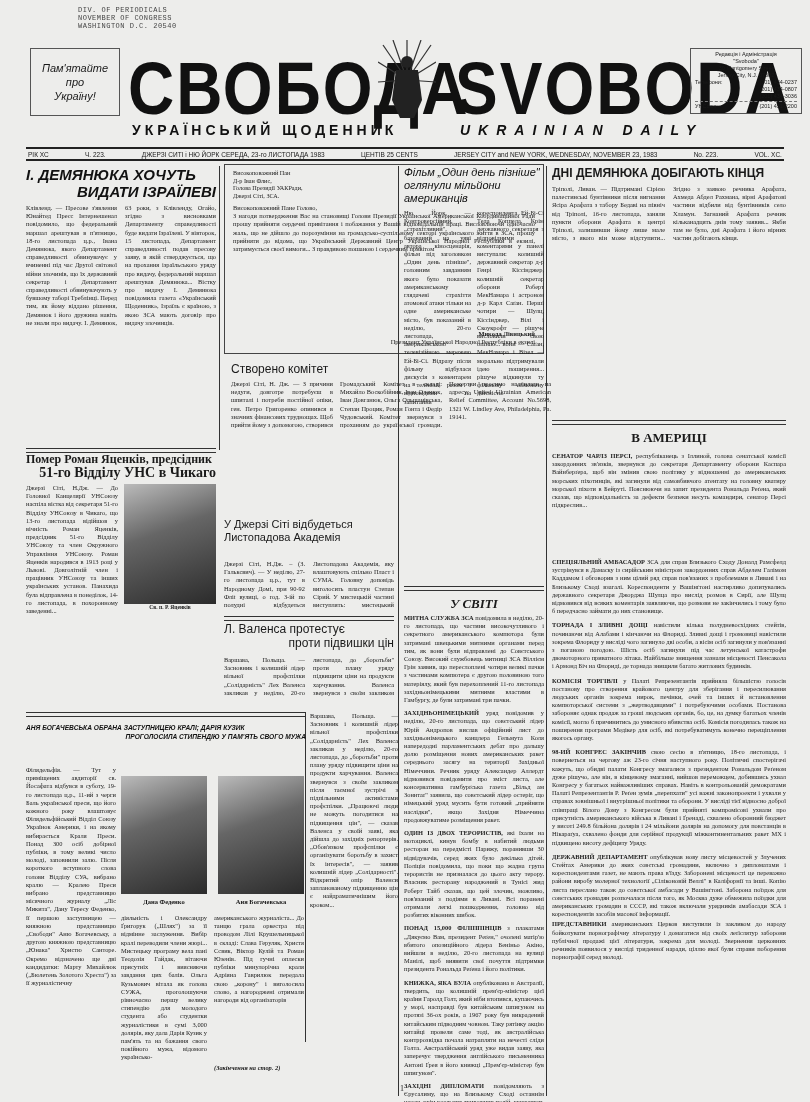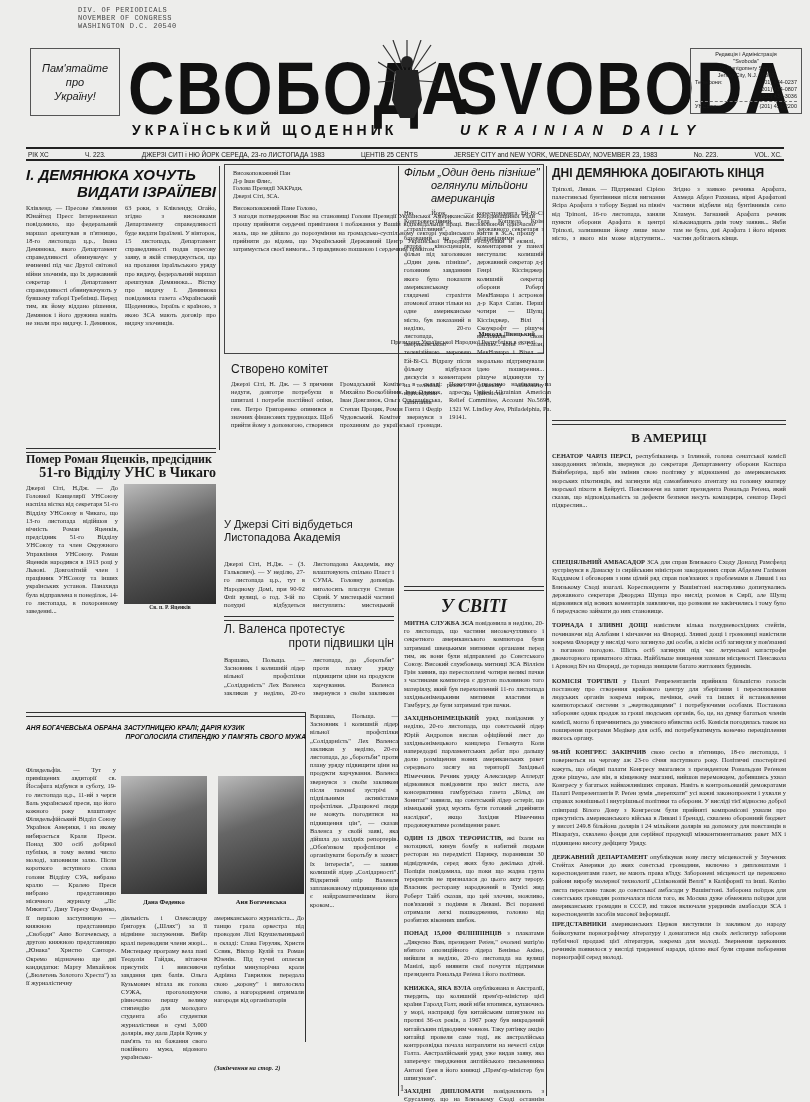--- a/index.html
+++ b/index.html
@@ -147,21 +147,21 @@
   <div style="font-family:'Liberation Sans',sans-serif;font-size:12px;line-height:14px;">Л. Валенса протестує</div>
   <div style="font-family:'Liberation Sans',sans-serif;font-size:12px;line-height:14px;text-align:right;">проти підвишки цін</div>
 </div>
 <div class="abs body col2" style="left:224px;top:656px;width:170px;height:48px;overflow:hidden;">Варшава, Польща. — Засновник і колишній лідер вільної профспілки „Солідарність" Лех Валенса закликав у неділю, 20-го листопада, до „боротьби" проти плану уряду підвищити ціни на продукти харчування. Валенса звернувся з своїм закликом після таємної зустрічі з підпільними активістами профспілки. „Працюючі люди не можуть погодитися на підвищення цін", — сказав Валенса у своїй заяві, яка дійшла до західніх репортерів. „Обов'язком профспілки є організувати боротьбу в захист їх інтересів", — заявив колишній лідер „Солідарності". Відкритий опір Валенси запланованому підвищенню цін є найдраматичнішим його кроком...</div>
 <div class="abs body" style="left:310px;top:712px;width:88px;height:380px;overflow:hidden;">Варшава, Польща. — Засновник і колишній лідер вільної профспілки „Солідарність" Лех Валенса закликав у неділю, 20-го листопада, до „боротьби" проти плану уряду підвищити ціни на продукти харчування. Валенса звернувся з своїм закликом після таємної зустрічі з підпільними активістами профспілки. „Працюючі люди не можуть погодитися на підвищення цін", — сказав Валенса у своїй заяві, яка дійшла до західніх репортерів. „Обов'язком профспілки є організувати боротьбу в захист їх інтересів", — заявив колишній лідер „Солідарності". Відкритий опір Валенси запланованому підвищенню цін є найдраматичнішим його кроком...</div>
 <div class="abs vr" style="left:305px;top:712px;height:330px;"></div>
 
 <div class="abs vr" style="left:398px;top:166px;height:930px;"></div>
 <div class="abs" style="left:404px;top:166px;width:140px;">
   <div class="hd" style="font-size:11px;line-height:13px;font-weight:normal;">Фільм „Один день пізніше"</div>
-  <div class="hd" style="font-size:11px;line-height:13px;font-weight:normal;margin-left:27px;">оглянули мільйони американців</div>
+  <div class="hd" style="font-size:11px;line-height:13px;font-weight:normal;">оглянули мільйони американців</div>
   <div class="body col2" style="height:384px;overflow:hidden;margin-top:4px;column-gap:6px;">Ню Йорк. — Контроверсійний, „страхітливий", базований на уяві автора кіносценарія, фільм під заголовком „Один день пізніше", головним завданням якого було показати американському глядачеві страхіття атомової атаки тільки на одне американське місто, був показаний в неділю, 20-го листопада, американською телевізійною мережею Ей-Бі-Сі. Відразу після фільму відбулася дискусія з коментарем на телевізії, разом з відповідями на запитання кореспондента Ей-Бі-Сі Теда Коппела. Крім державного секретаря з відповідними коментарями у панелі виступали: колишній державний секретар д-р Генрі Кіссінджер, колишній секретар оборони Роберт МекНамара і астроном д-р Карл Саґан. Перші чотири — Шулц, Кіссінджер, Вілі і Скоукрофт — рішуче висловили свою опінію... вони — Саґан, МекНамара і Візел — морально підтримували ідею поширення... рішуче відкинули ту фільмову обмежену дійсність.</div>
 </div>
 <div class="abs vr" style="left:546px;top:166px;height:930px;"></div>
 
 <div class="abs" style="left:552px;top:166px;width:234px;">
   <div style="font-family:'Liberation Sans',sans-serif;font-weight:bold;font-size:12px;line-height:15px;">ДНІ ДЕМЯНЮКА ДОБІГАЮТЬ КІНЦЯ</div>
   <div class="body col2" style="height:240px;overflow:hidden;margin-top:4px;">Тріполі, Ливан. — Підтримані Сірією палестинські бунтівники після вигнання Ясіра Арафата з табору Бедаві на північ від Тріполі, 16-го листопада, заняли пункти оборони Арафата в центрі Тріполі, залишивши йому лише мале місто, з якого він може відступити... Згідно з заявою речника Арафата, Ахмеда Абдел Рахмана, вірні Арафатові частини відбили від бунтівників село Хламун. Загнаний Арафата речник кільканадцять днів тому заявив... Якби там не було, дні Арафата і його вірних частин добігають кінця.</div>
 </div>
 <div class="abs hr2" style="left:552px;top:420px;width:234px;"></div>
 
@@ -171,21 +171,21 @@
   <div class="body" style="margin-bottom:6px;"><b class="lead">СПЕЦІЯЛЬНИЙ АМБАСАДОР</b> <span>ЗСА для справ Близького Сходу Доналд Рамсфелд зустрінувся в Дамаску із сирійським міністром закордонних справ Абделем Галімом Каддамом і обговорив з ним цілий ряд справ пов'язаних з проблемами в Ливані і на Близькому Сході взагалі. Кореспонденти у Вашінґтоні настирливо допитувались державного секретаря Джорджа Шулца про вислід розмов в Сирії, але Шулц відмовився від всяких коментарів заявляючи, що розмови не закінчились і тому було б передчасно займати до них становище.</span></div>
   <div class="body" style="margin-bottom:6px;"><b class="lead">ТОРНАДА І ЗЛИВНІ ДОЩІ</b> <span>навістили кілька полудневосхідних стейтів, починаючи від Алабами і кінчаючи на Флориді. Зливні дощі і громовиці навістили зокрема Флориду у висліді чого загинуло дві особи, а вісім осіб загинули у пов'язанні з поганою погодою. Шість осіб загинули під час летунської катастрофи двомоторного приватного літака. Найбільше знищення зазнали місцевості Пенсакола і Армонд Біч на Флориді, де торнада знищили багато житлових будинків.</span></div>
   <div class="body" style="margin-bottom:6px;"><b class="lead">КОМІСІЯ ТОРГІВЛІ</b> <span>у Палаті Репрезентантів прийняла більшістю голосів постанову про створення крайового центру для зберігання і пересилювання людських органів зокрема нирок, печінки, очей та інших й встановлення компюторської системи з „жертводавцями" і потребуючими особами. Постанова забороняє однак продаж за гроші людських органів, бо, це, на думку багатьох членів комісії, могло б причинитись до умисного вбивства осіб. Комісія погодилась також на поширення програми Медікер для осіб, які потребуватимуть конечно перещіплення якогось органу.</span></div>
   <div class="body" style="margin-bottom:6px;"><b class="lead">98-ИЙ КОНГРЕС ЗАКІНЧИВ</b> <span>свою сесію в п'ятницю, 18-го листопада, і повернеться на чергову аж 23-го січня наступного року. Політичні спостерігачі кажуть, що обидві палати Конгресу змагалися з президентом Рональдом Реґеном дуже рішучо, але він, в кінцевому змаганні, вийшов переможцем, добившись ухвал Конгресу у багатьох найважливіших справах. Навіть в контрольованій демократами Палаті Репрезентантів Р. Реґен зумів „перепхати" усі важні законопроекти і ухвали у справах зовнішньої і внутрішньої політики та оборони. У висліді тієї відносно доброї співпраці Білого Дому з Конгресом були прийняті компромісові ухвали про присутність американського війська в Ливані і Ґренаді, схвалено оборонний бюджет у висоті 249.8 більйона долярів і 24 мільйони долярів на допомогу для повстанців в Нікараґуа, схвалено фонди для серійної продукції міжконтинентальних ракет МХ і підвищено висоту дефіциту Уряду.</span></div>
   <div class="body" style="margin-bottom:2px;"><b class="lead">ДЕРЖАВНИЙ ДЕПАРТАМЕНТ</b> <span>опублікував нову листу місцевостей у Злучених Стейтах Америки до яких совєтські громадяни, включно з дипломатами і кореспондентами газет, не мають права в'їзду. Заборонені місцевості це переважно райони виробу молерної технології „Сіліконовій Веллі" в Каліфорнії та інші. Копію листа переслано також до совєтської амбасади у Вашінґтоні. Заборона поїздок для совєтських громадян розпочалася після того, як Москва дуже обмежила поїздки для американських громадян в СССР, які також включали урядників амабасади ЗСА і кореспондентів засобів масової інформації.</span></div>
   <div class="body"><b class="lead">ПРЕДСТАВНИКИ</b> <span>американських Церков виступили із закликом до народу бойкотувати порнографічну літературу і домагатися від своїх леґіслятур заборони публічної продажі цієї літератури, зокрема для молоді. Звернення церковних речників появилося у висліді триденної наради, ціллю якої були справи поборення порнографії серед молоді.</span></div>
 </div>
 
 <div class="abs hr2" style="left:404px;top:586px;width:140px;"></div>
 <div class="abs" style="left:404px;top:596px;width:140px;">
-  <div style="text-align:center;font-weight:bold;font-style:italic;font-size:18px;margin-bottom:2px;">У СВІТІ</div>
+  <div style="text-align:center;font-weight:bold;font-style:italic;font-size:13px;margin-bottom:2px;">У СВІТІ</div>
   <div class="body" style="margin-bottom:5px;"><b class="lead">МИТНА СЛУЖБА ЗСА</b> <span>повідомила в неділю, 20-го листопада, що частини високочутливого і секретного американського компютора були затримані швецькими митними органами перед тим, як вони були відправлені до Совєтського Союзу. Високий службовець митниці ЗСА Віллієм Грін заявив, що переслоплені чотири великі пачки з частинами компютера є другою половиною того матеріялу, який був перехоплений 11-го листопада західньонімецькими митними властями в Гамбургу, де були затримані три пачки.</span></div>
   <div class="body" style="margin-bottom:5px;"><b class="lead">ЗАХІДНЬОНІМЕЦЬКИЙ</b> <span>уряд повідомив у неділю, 20-го листопада, що совєтський лідер Юрій Андропов вислав офіційний лист до західньонімецького канцлера Гельмута Коля напередодні парламентських дебат про дальшу долю розміщення нових американських ракет середнього засягу на території Західньої Німеччини. Речник уряду Александер Аллердт відмовився повідомити про зміст листа, але консервативна гамбурґська газета „Більд ам Зоннтаґ" заявила, що совєтський лідер остеріг, що німецький уряд мусить бути готовий „прийняти наслідки", якщо Західня Німеччина продовжуватиме розміщення ракет.</span></div>
   <div class="body" style="margin-bottom:5px;"><b class="lead">ОДИН ІЗ ДВОХ ТЕРОРИСТІВ,</b> <span>які їхали на мотоциклі, кинув бомбу в набитий людьми ресторан на передмісті Парижу, поранивши 30 відвідувачів, серед яких було декілька дітей. Поліція повідомила, що поки що жадна група терористів не призналася до цього акту терору. Власник ресторану народжений в Тунісі жид Роберт Тайб сказав, що цей злочин, можливо, пов'язаний з подіями в Ливані. Всі поранені отримали легкі пошкодження, головно від розбитих віконних шибок.</span></div>
   <div class="body" style="margin-bottom:5px;"><b class="lead">ПОНАД 15,000 ФІЛІППІНЦІВ</b> <span>з плакатами „Дякуємо Вам, президент Реґен," очолені матір'ю вбитого опозиційного лідера Беніньо Акіно, вийшли в неділю, 20-го листопада на вулиці Манілі, щоб виявити свої почуття підтримки президента Рональда Реґена і його політики.</span></div>
   <div class="body" style="margin-bottom:5px;"><b class="lead">КНИЖКА, ЯКА БУЛА</b> <span>опублікована в Австралії, твердить, що колишній прем'єр-міністер цієї країни Гаролд Голт, який ніби втопився, купаючись у морі, насправді був китайським шпигуном на протязі 36-ох років, а 1967 року був викрадений китайським підводним човном. Таку рятінку акцію китайці провели саме тоді, як австралійська контррозвідка почала натрапляти на нечесті сліди Голта. Австралійський уряд уже видав заяву, яка заперечує твердження англійського письменника Антоні Ґрея в його книжці „Прем'єр-міністер був шпигуном".</span></div>
   <div class="body"><b class="lead">ЗАХІДНІ ДИПЛОМАТИ</b> <span>повідомляють з Єрусалиму, що на Близькому Сході останнім часом, крім реальних тривожних подій, кружляють ще найрізноманітніші чутки про ще тривожніші часи. Кілька днів тому поширювалися чутки серед офіційних кіл про можливе американське рішуче вмішання у близькосхідній конфлікт, що поки що не оправдалось. Тепер ходять чутки про непевний стан здоров'я президента Сирії Гафеза аль-Ассада. Минулого тижня Ассад відмовився зустрітися з президентом Ливану Аміном Гемаєлем. Офіційне оправдання такої відмови основувалося на необхідності пройти хірургічну операцію на запалення сліпої кишки. Але тепер, коли хвороба Ассада затягнулася, ходять чутки, що він хворіє на серце.</span></div>
 </div>
 
 <div class="abs hr2" style="left:26px;top:712px;width:280px;"></div>
 <div class="abs" style="left:26px;top:720px;width:280px;">

